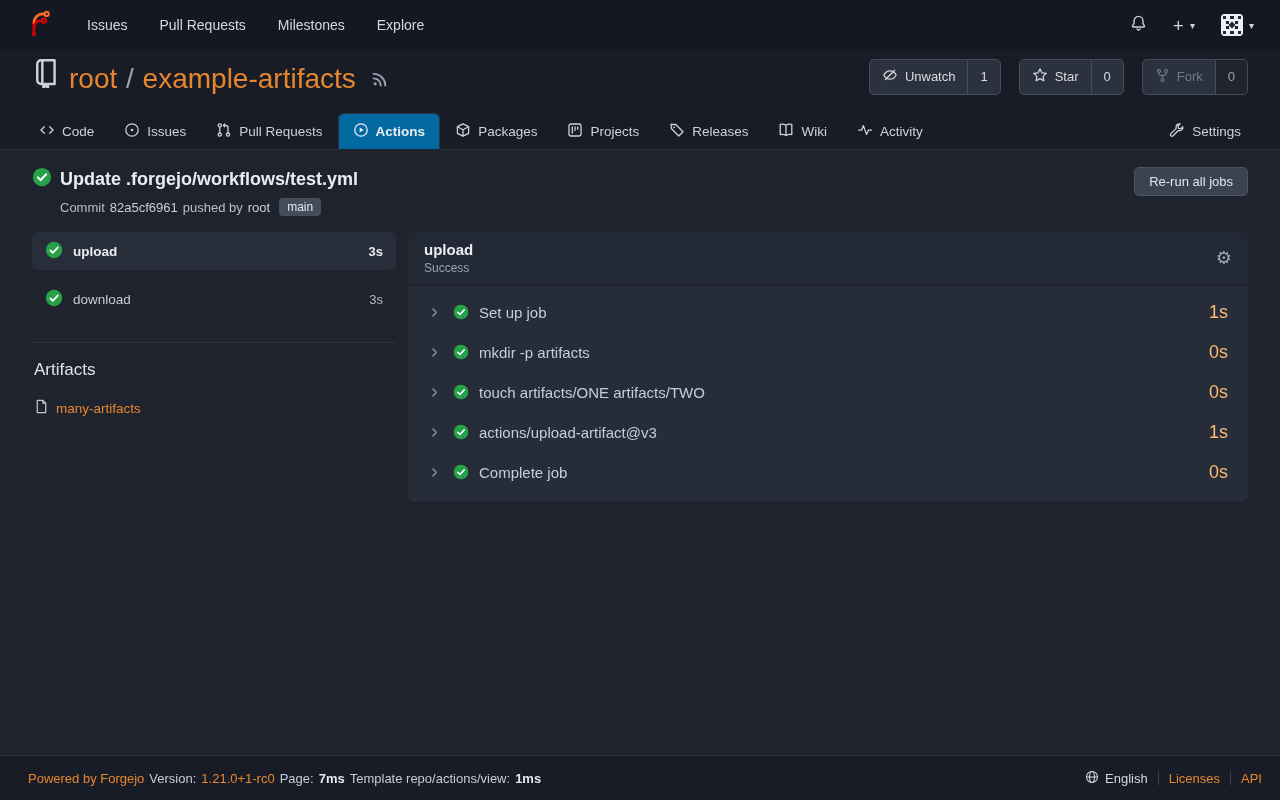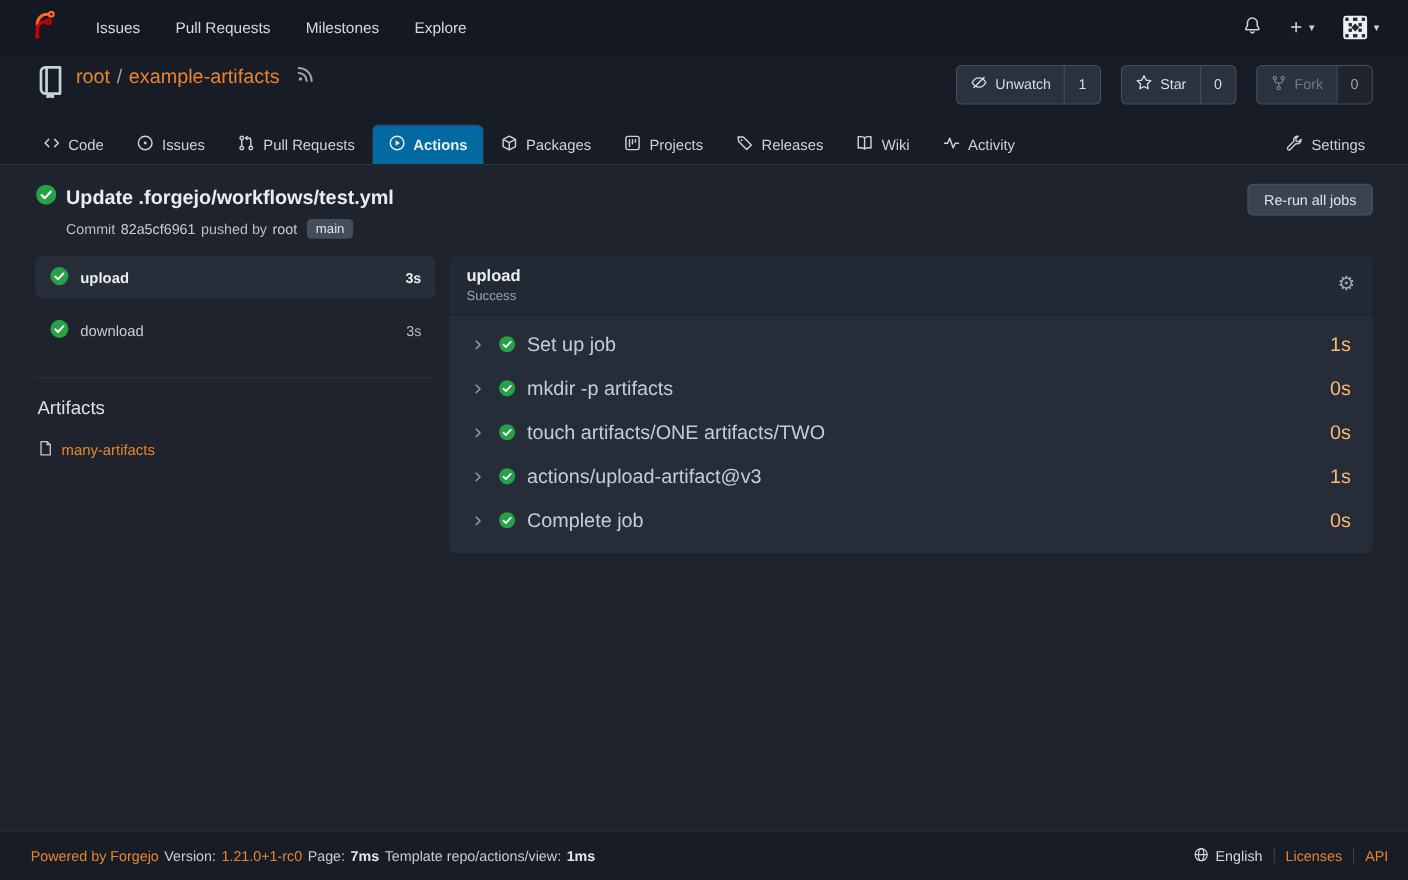--- a/index.html
+++ b/index.html
@@ -18,21 +18,21 @@
   .nav-links { display:flex; gap:32px; margin-left:34px; }
   .nav-link { color:#d3d9e1; font-size:14px; cursor:pointer; }
   .nav-right { margin-left:auto; display:flex; align-items:center; gap:26px; }
   .icon-btn { display:flex; align-items:center; gap:6px; color:#ccd3dc; cursor:pointer; }
   .plus-glyph { font-size:19px; line-height:1; color:#ccd3dc; }
   .caret { font-size:10px; color:#ccd3dc; font-family:"DejaVu Sans",sans-serif; }
   .avatar svg { display:block; border-radius:3px; }
 
   
   .repo-header { background:#171c27; display:flex; align-items:center; padding:0 32px; height:53px; flex:none; }
-  .repo-title { display:flex; align-items:flex-start; gap:9px; font-size:18px; }
+  .repo-title { display:flex; align-items:flex-end; gap:9px; font-size:28px; }
   .repo-link { color:var(--accent,#e8862d); cursor:pointer; }
   .repo-sep { color:#9aa3b0; margin:0 1px; }
   .rss { margin-left:6px; display:flex; cursor:pointer; }
   .repo-actions { margin-left:auto; display:flex; gap:18px; }
   .btn-group { display:flex; border:1px solid #454d5c; border-radius:5px; overflow:hidden; height:36px; background:#2b313d; }
   .btn { display:flex; align-items:center; gap:7px; padding:0 12px; font-size:13px; color:#d6dbe3; cursor:pointer; }
   .btn-count { display:flex; align-items:center; padding:0 12px; font-size:13px; color:#d6dbe3; border-left:1px solid #454d5c; cursor:pointer; }
   .btn-group.fork .btn { color:#707a89; }
   .btn-group.fork .btn-count { background:#1f242e; color:#9aa3b0; }
 
@@ -65,21 +65,21 @@
 
   .job-panel { flex:1; border-radius:6px; overflow:hidden; align-self:flex-start; }
   .panel-header { background:#232934; display:flex; align-items:center; padding:9px 16px 10px; border-bottom:1px solid #1a1f29; }
   .panel-title { font-size:15px; font-weight:700; color:#e9edf2; }
   .panel-status { font-size:12px; color:#9aa3b0; margin-top:3px; }
   .gear-btn { margin-left:auto; color:#a0a8b5; font-size:18px; cursor:pointer; font-family:"DejaVu Sans",sans-serif; line-height:1; }
   .steps { background:#272d38; padding:6px 0 10px; }
   .step-row { display:flex; align-items:center; height:40px; padding:0 20px; cursor:pointer; }
   .step-chevron { display:flex; color:#8b93a2; }
   .step-check { margin-left:12px; display:flex; }
-  .step-name { margin-left:10px; font-size:18px; color:#c6cdd7; }
+  .step-name { margin-left:10px; font-size:15px; color:#c6cdd7; }
   .step-duration { margin-left:auto; font-size:18px; color:#fdba74; }
 
   
   .footer { height:45px; background:#171c27; border-top:1px solid #2a303c; display:flex; align-items:center; padding:0 18px 0 28px; font-size:13px; color:#c6ccd6; flex:none; }
   .footer-left { display:flex; align-items:center; gap:5px; white-space:nowrap; }
   .f-orange { color:var(--accent,#e8862d); cursor:pointer; }
   .f-strong { font-weight:700; color:#e5e9ee; }
   .footer-right { margin-left:auto; display:flex; align-items:center; }
   .f-divider { width:1px; height:14px; background:#3a4150; margin:0 10px; }
   .lang { display:flex; align-items:center; gap:6px; color:#d3d9e1; cursor:pointer; }

